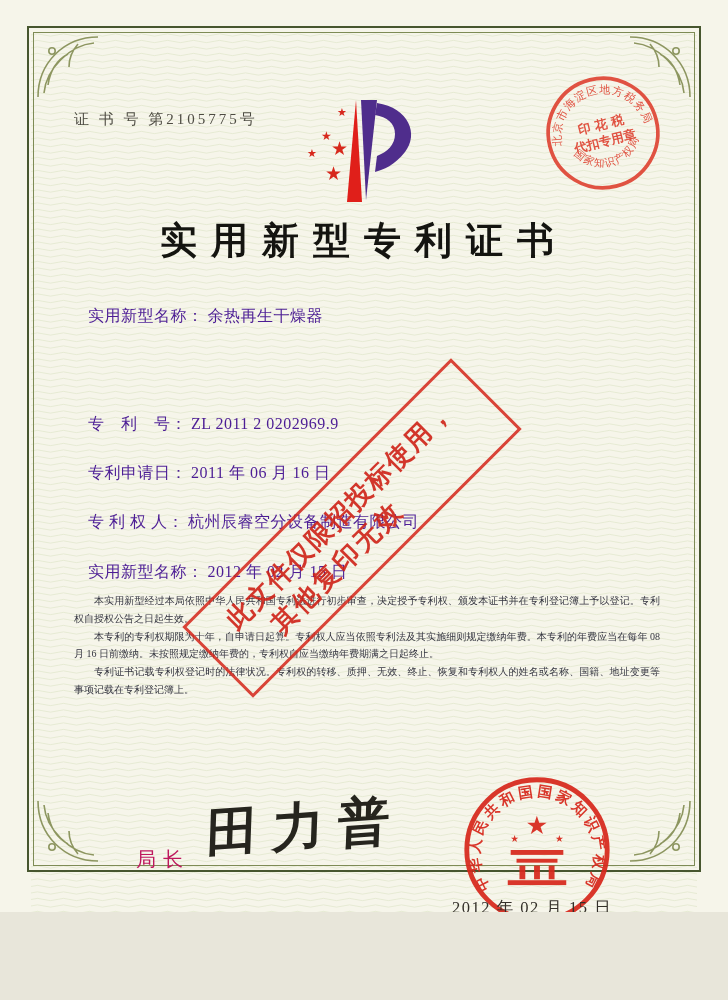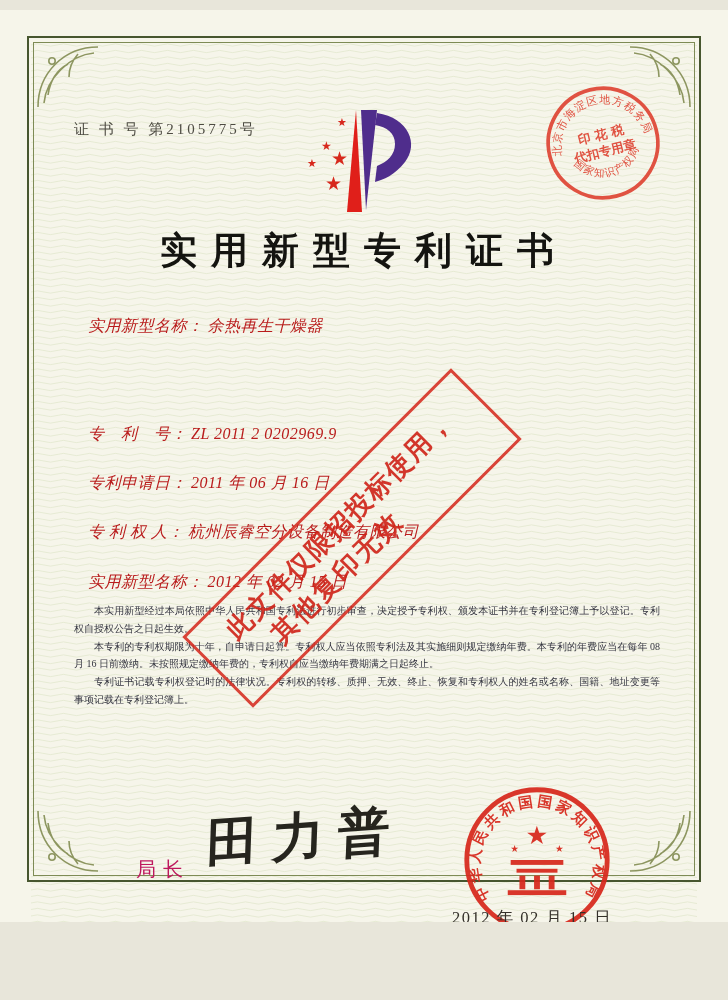--- a/index.html
+++ b/index.html
@@ -1,18 +1,18 @@
 <!DOCTYPE html>
 <html><head>
 <meta charset="utf-8">
 <style>
   * { margin:0; padding:0; box-sizing:border-box; }
   html,body { background:#e8e6da; }
   .page {
-    position:relative; width:728px; height:912px; margin:10px auto;
+    position:relative; width:728px; height:912px; margin:0 auto;
     background:#f6f5ea; overflow:hidden;
     font-family:"Liberation Serif","DejaVu Serif",serif;
     color:#33322c;
   }
   
   .waves { position:absolute; left:31px; top:29px; width:666px; height:926px; pointer-events:none; }
   
   .frame-a { position:absolute; left:27px; right:27px; top:26px; bottom:40px; border:2.5px solid #47562f; }
   .frame-b { position:absolute; left:33px; right:33px; top:32px; bottom:46px; border:1px solid #7e8b55; }
   .corner { position:absolute; width:64px; height:64px; }
@@ -24,21 +24,21 @@
 
   .cert-no { position:absolute; left:74px; top:110px; font-size:15px; letter-spacing:3px; color:#4d4b42; }
 
   .logo { position:absolute; left:285px; top:90px; width:165px; height:115px; }
 
   .tax-stamp { position:absolute; left:544px; top:74px; width:118px; height:118px; transform:rotate(-14deg); opacity:.92; }
 
   .title { position:absolute; left:0; right:0; top:216px; text-align:center;
     font-size:37px; font-weight:700; letter-spacing:14px; color:#141410; }
 
-  .field { position:absolute; left:88px; font-size:16px; color:#b91c1c; letter-spacing:.5px; white-space:nowrap;font-style:italic; }
+  .field { position:absolute; left:88px; font-size:16px; color:#4c1d95; letter-spacing:.5px; white-space:nowrap; }
   .f0 { top:306px; } .f1 { top:362px; } .f2 { top:414px; } .f3 { top:463px; } .f4 { top:512px; } .f5 { top:562px; }
   .field .val { margin-left:4px; }
 
   .body-text { position:absolute; left:74px; width:586px; top:592px;
     font-size:10px; line-height:1.78; color:#343540; text-align:justify; }
   .body-text p { text-indent:2em; }
 
   
   .diag-stamp {
     position:absolute; left:162px; top:478px; width:380px; height:100px;

